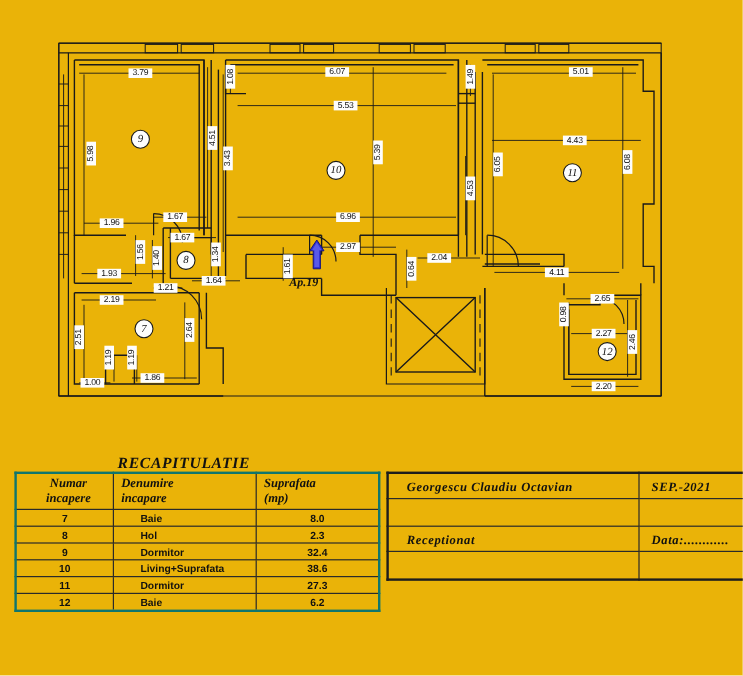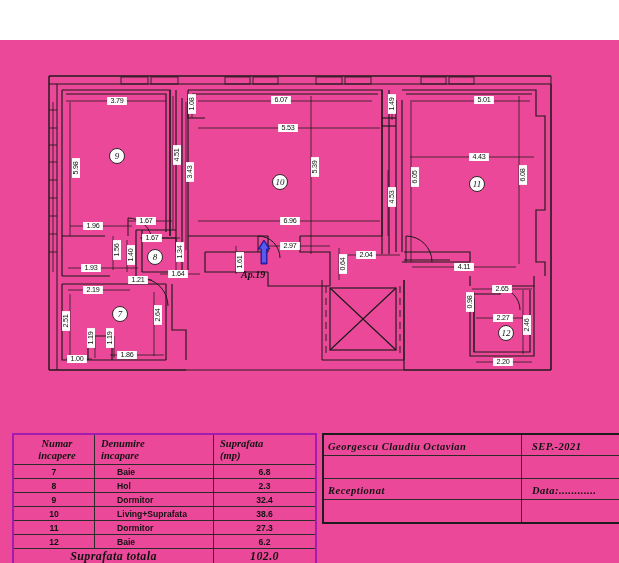--- a/index.html
+++ b/index.html
@@ -11,22 +11,21 @@
     width: 619px;
     height: 563px;
     position: relative;
     font-family: "Liberation Serif", serif;
     color: #1a1a1a;
     overflow: hidden;
   }
   #root {
     position: absolute;
     inset: 0;
-    background: #ec4899;
-    margin-top: 40px;
+    background: #eab308;
   }
 
   
   #plan-stage {
     position: absolute;
     left: 0; top: 0;
     width: 619px; height: 370px;
   }
   #plan-svg { display: block; }
 
@@ -78,21 +77,21 @@
     padding: 0;
     vertical-align: middle;
   }
 
   
   #recap-table {
     position: absolute;
     left: 12px;
     top: 23px;
     width: 283px;
-    border: 2px solid #a21caf;
+    border: 2px solid #0f766e;
   }
   #recap-table .hdr td {
     font-family: "Liberation Serif", serif;
     font-style: italic;
     font-weight: bold;
     font-size: 10.5px;
     line-height: 11.5px;
     padding: 3px 0 3px 6px;
     color: #111;
   }
@@ -122,21 +121,21 @@
   #sign-table {
     position: absolute;
     left: 322px;
     top: 23px;
     width: 285px;
     border: 2px solid #1d1d1d;
   }
   #sign-table td {
     height: 20px;
   }
-  #sign-table .c-left { width: 193px; text-align: left; padding-left: 4px; }
+  #sign-table .c-left { width: 193px; text-align: left; padding-left: 15px; }
   #sign-table .c-right { width: 90px; text-align: left; padding-left: 10px; }
   #sign-table .txt {
     font-family: "Liberation Serif", serif;
     font-style: italic;
     font-weight: bold;
     font-size: 10.5px;
     letter-spacing: 0.5px;
     color: #111;
   }
   #sign-table .blank { height: 22px; }
@@ -544,41 +543,42 @@
           <path d="M264,200 L270,209 L267,209 L267,224 L261,224 L261,209 L258,209 Z" fill="#2f2fd4" stroke="#12127a" stroke-width="0.8"></path>
           <path d="M264,202 L268,208.5 L266,208.5 L266,222.5 L262,222.5 L262,208.5 L260,208.5 Z" fill="#5a5ae8" stroke="none"></path>
         </g>
       </g>
       <text id="ap-label" class="ap-label" x="241" y="238">Ap.19</text>
     </svg>
   </div>
 
   <div id="tables-area">
 
+    <div class="recap-title">RECAPITULATIE</div>
 
     <table id="recap-table">
       <tbody id="recap-body">
         <tr class="hdr">
           <td class="c-num">
             <span>Numar</span>
             <span>incapere</span>
           </td>
           <td class="c-name" style="padding-left:6px">
             <span>Denumire</span>
             <span>incapare</span>
           </td>
           <td class="c-area" style="text-align:left;padding-left:6px">
             <span>Suprafata</span>
             <span>(mp)</span>
           </td>
         </tr>
       <tr class="body">
             <td class="c-num">7</td>
             <td class="c-name">Baie</td>
-            <td class="c-area">6.8</td>
+            <td class="c-area">8.0</td>
           </tr>
           <tr class="body">
             <td class="c-num">8</td>
             <td class="c-name">Hol</td>
             <td class="c-area">2.3</td>
           </tr>
           <tr class="body">
             <td class="c-num">9</td>
             <td class="c-name">Dormitor</td>
             <td class="c-area">32.4</td>
@@ -590,24 +590,20 @@
           </tr>
           <tr class="body">
             <td class="c-num">11</td>
             <td class="c-name">Dormitor</td>
             <td class="c-area">27.3</td>
           </tr>
           <tr class="body">
             <td class="c-num">12</td>
             <td class="c-name">Baie</td>
             <td class="c-area">6.2</td>
-          </tr>
-          <tr class="total">
-            <td colspan="2">Suprafata  totala</td>
-            <td>102.0</td>
           </tr>
         </tbody>
     </table>
 
     <table id="sign-table">
       <tbody>
         <tr>
           <td class="c-left">
             <span class="txt">Georgescu  Claudiu  Octavian</span>
           </td>

